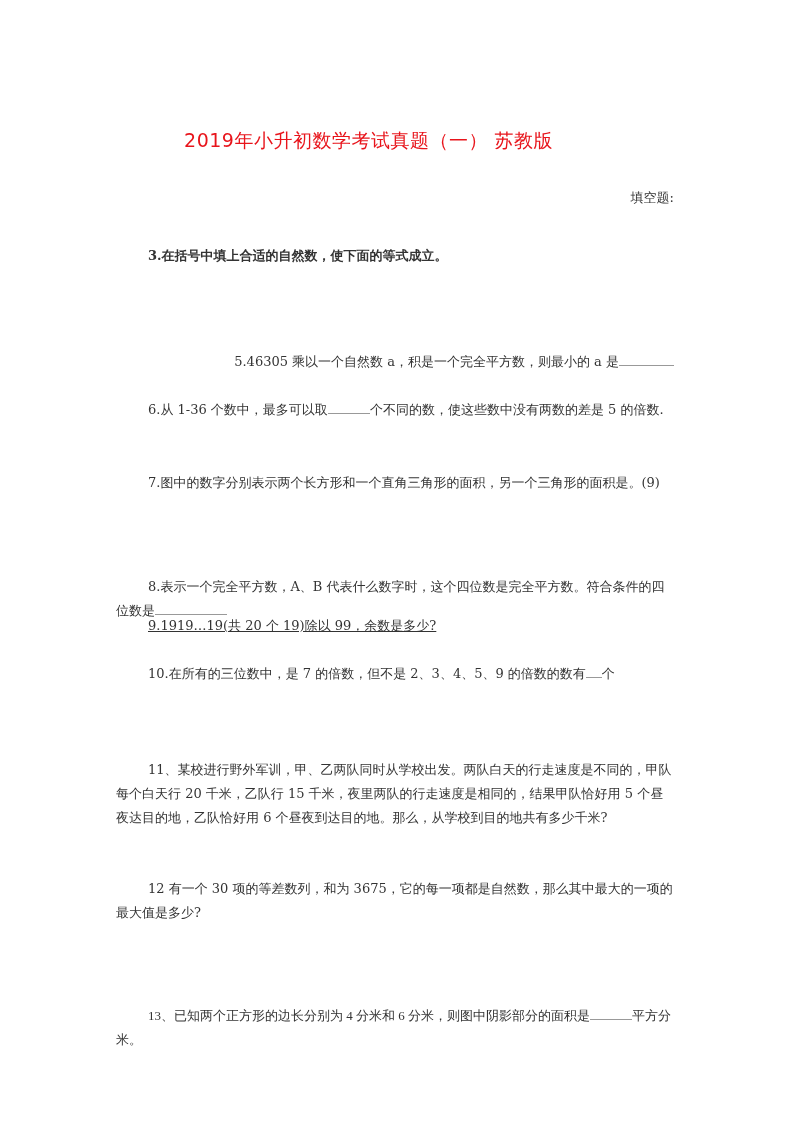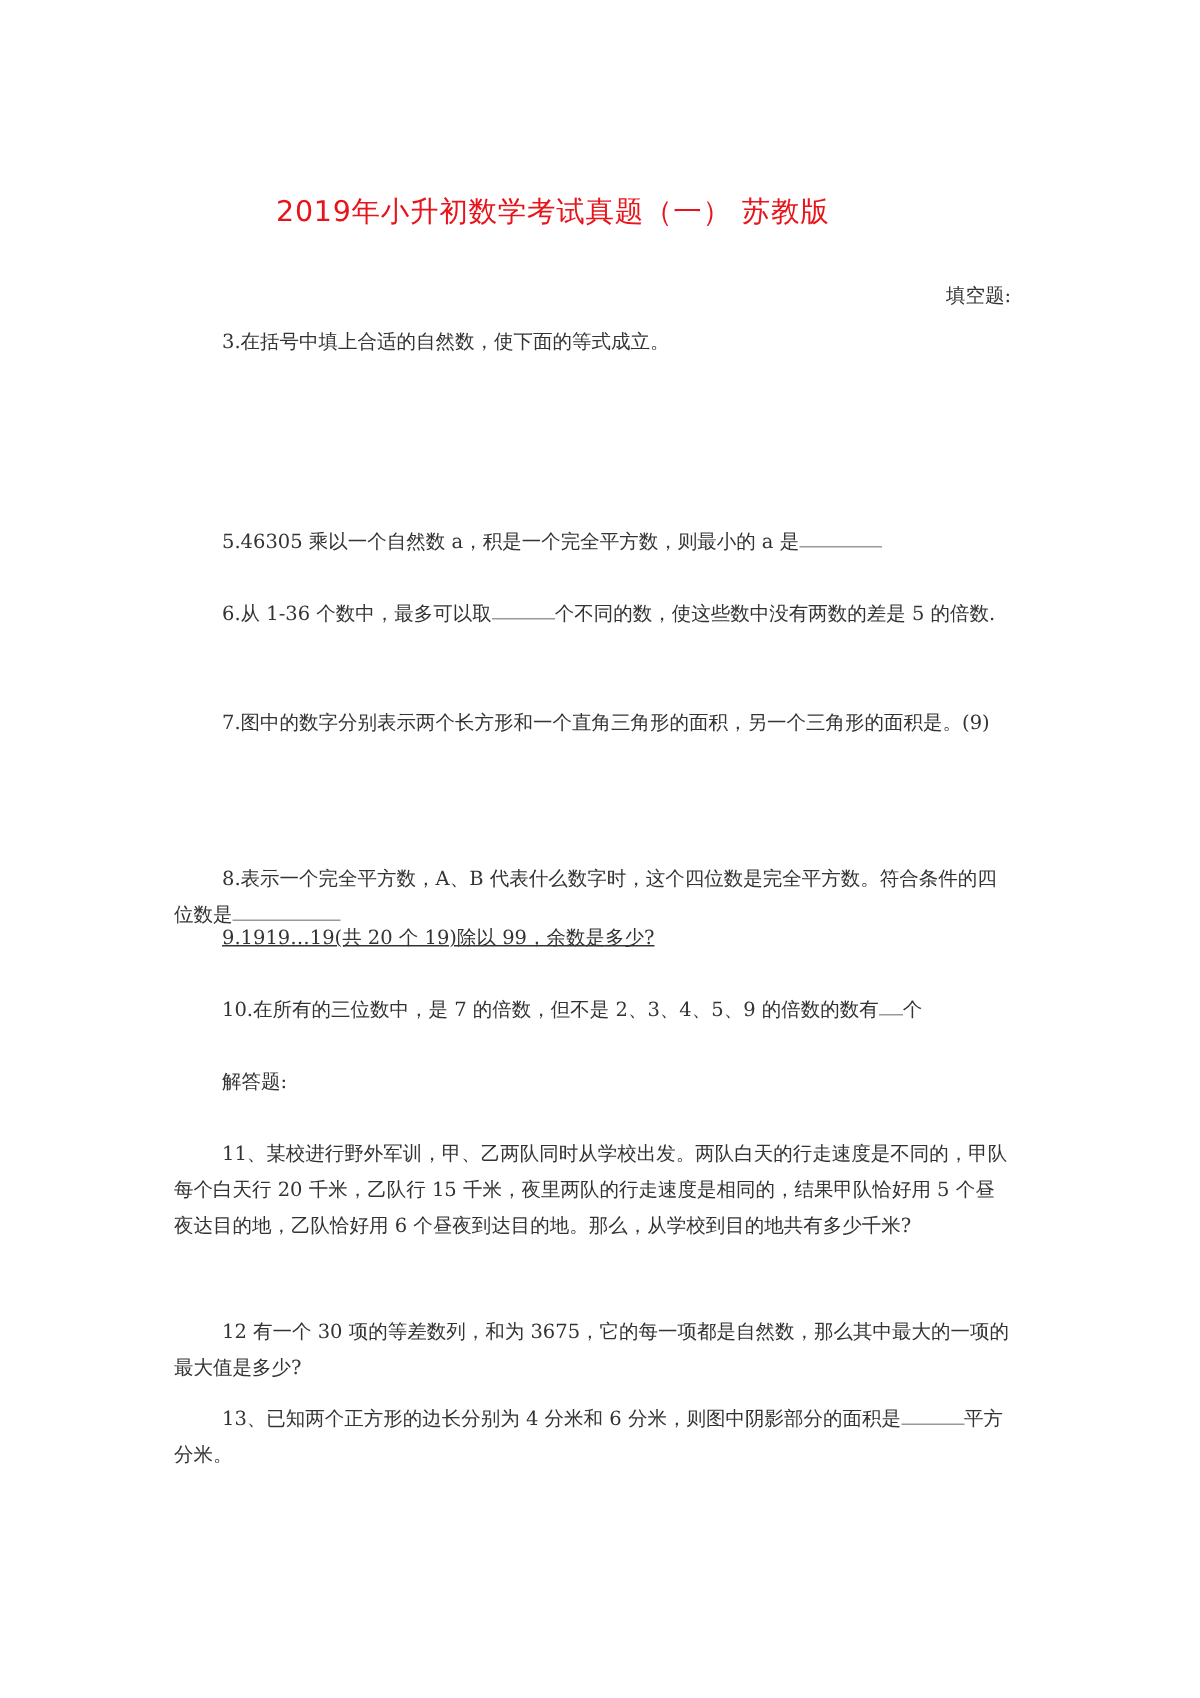--- a/index.html
+++ b/index.html
@@ -14,35 +14,34 @@
   .blank { display: inline-block; border-bottom: 1px solid #999; height: 14px; vertical-align: baseline; }
 </style>
 </head>
 <body>
 
 <div class="page">
   <div class="title">2019年小升初数学考试真题（一） 苏教版</div>
 
   <div class="para" style="top:186px;text-align:right;"><span>填空题:</span></div>
 
-  <div class="para" style="top:217px;"><span>3.在括号中填上合适的自然数，使下面的等式成立。</span></div>
+  <div class="para" style="top:244px;font-weight:bold;"><span>3.在括号中填上合适的自然数，使下面的等式成立。</span></div>
 
 
-  <div class="para" style="top:350px;"><span>5.46305 乘以一个自然数 a，积是一个完全平方数，则最小的 a 是</span><span class="blank" style="width:55px;"></span></div>
+  <div class="para" style="top:350px;text-align:right;"><span>5.46305 乘以一个自然数 a，积是一个完全平方数，则最小的 a 是</span><span class="blank" style="width:55px;"></span></div>
 
   <div class="para" style="top:398px;"><span>6.从 1-36 个数中，最多可以取</span><span class="blank" style="width:42px;"></span><span>个不同的数，使这些数中没有两数的差是 5 的倍数.</span></div>
 
   <div class="para" style="top:471px;"><span>7.图中的数字分别表示两个长方形和一个直角三角形的面积，另一个三角形的面积是。(9)</span></div>
 
   <div class="para" style="top:575px;"><span>8.表示一个完全平方数，A、B 代表什么数字时，这个四位数是完全平方数。符合条件的四位数是</span><span class="blank" style="width:72px;"></span></div>
 
   <div class="para" style="top:614px;text-decoration:underline;"><span>9.1919…19(共 20 个 19)除以 99，余数是多少?</span></div>
 
   <div class="para" style="top:662px;"><span>10.在所有的三位数中，是 7 的倍数，但不是 2、3、4、5、9 的倍数的数有</span><span class="blank" style="width:16px;"></span><span>个</span></div>
 
-  <div class="para" style="top:710px;"><span>解答题:</span></div>
 
   <div class="para" style="top:758px;"><span>11、某校进行野外军训，甲、乙两队同时从学校出发。两队白天的行走速度是不同的，甲队每个白天行 20 千米，乙队行 15 千米，夜里两队的行走速度是相同的，结果甲队恰好用 5 个昼夜达目的地，乙队恰好用 6 个昼夜到达目的地。那么，从学校到目的地共有多少千米?</span></div>
 
   <div class="para" style="top:877px;"><span>12 有一个 30 项的等差数列，和为 3675，它的每一项都是自然数，那么其中最大的一项的最大值是多少?</span></div>
 
-  <div class="para" style="top:935px;"><span>13、已知两个正方形的边长分别为 4 分米和 6 分米，则图中阴影部分的面积是</span><span class="blank" style="width:42px;"></span><span>平方分米。</span></div>
+  <div class="para" style="top:1004px;font-family:Liberation Serif, serif;"><span>13、已知两个正方形的边长分别为 4 分米和 6 分米，则图中阴影部分的面积是</span><span class="blank" style="width:42px;"></span><span>平方分米。</span></div>
 </div>
 
 </body></html>

